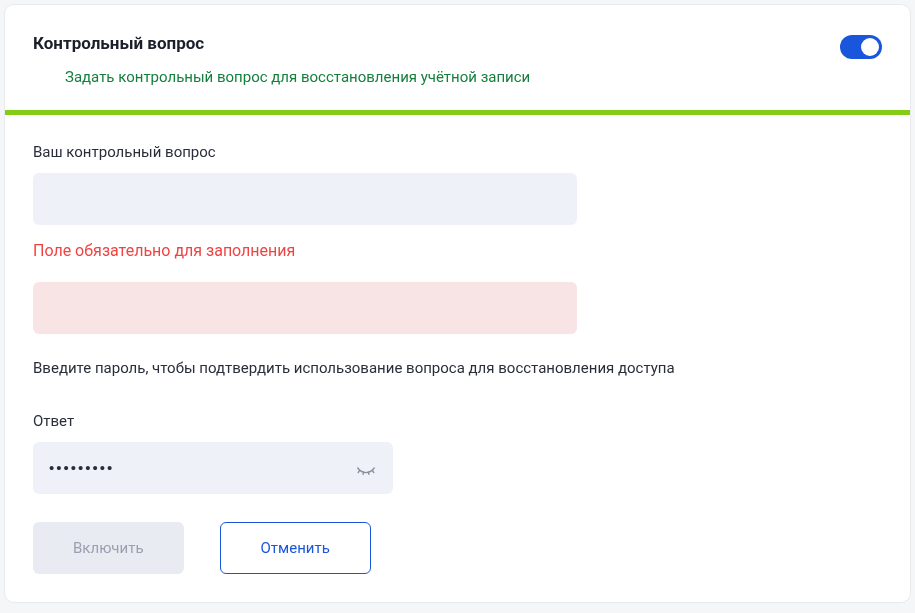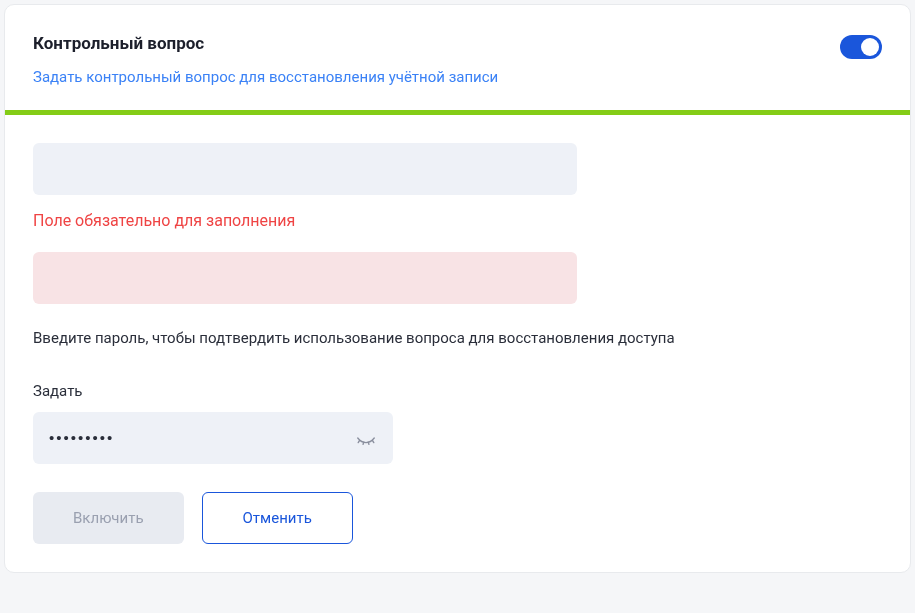--- a/index.html
+++ b/index.html
@@ -30,22 +30,23 @@
       flex: 1;
     }
     .card-title {
       font-size: 17px;
       font-weight: 700;
       color: #1c1f2b;
       margin-bottom: 14px;
     }
     .card-subtitle {
       font-size: 15px;
-      color: #3b82f6;
+      color: #15803d;
       line-height: 1.4;
+      margin-left: 32px;
     }
     .toggle {
       position: relative;
       width: 42px;
       height: 24px;
       background: #1a56db;
       border-radius: 12px;
       cursor: pointer;
       flex-shrink: 0;
       margin-top: 2px;
@@ -131,21 +132,21 @@
     }
     .instruction {
       font-size: 15px;
       color: #2a2e3a;
       margin-bottom: 32px;
       margin-top: 8px;
       line-height: 1.45;
     }
     .actions {
       display: flex;
-      gap: 18px;
+      gap: 36px;
       margin-top: 28px;
     }
     .btn {
       height: 52px;
       padding: 0 40px;
       border-radius: 6px;
       font-size: 15px;
       cursor: pointer;
       display: inline-flex;
       align-items: center;
@@ -172,32 +173,33 @@
     <div class="header-text">
       <div class="card-title">Контрольный вопрос</div>
       <div class="card-subtitle">Задать контрольный вопрос для восстановления учётной записи</div>
     </div>
     <div class="toggle"></div>
   </div>
 
   <div class="card-body">
 
     <div class="field">
+      <label class="field-label">Ваш контрольный вопрос</label>
       <input type="text" class="input input-default" value="" style="">
     </div>
 
     <div class="field">
       <span class="field-error">Поле обязательно для заполнения</span>
       <input type="text" class="input input-error" value="" style="">
     </div>
 
     <div class="instruction">Введите пароль, чтобы подтвердить использование вопроса для восстановления доступа</div>
 
     <div class="field">
-      <label class="field-label">Задать</label>
+      <label class="field-label">Ответ</label>
       <div class="input-password-wrap">
         <input type="text" class="input-password" value="•••••••••" style="">
         <span class="eye-icon">
           <svg viewBox="0 0 24 24">
             <path d="M3 12 q4 5 9 5 q5 0 9 -5" stroke-linecap="round"></path>
             <line x1="5" y1="14.5" x2="3.5" y2="17" stroke-linecap="round"></line>
             <line x1="9.5" y1="16.5" x2="8.8" y2="19" stroke-linecap="round"></line>
             <line x1="14.5" y1="16.5" x2="15.2" y2="19" stroke-linecap="round"></line>
             <line x1="19" y1="14.5" x2="20.5" y2="17" stroke-linecap="round"></line>
           </svg>

